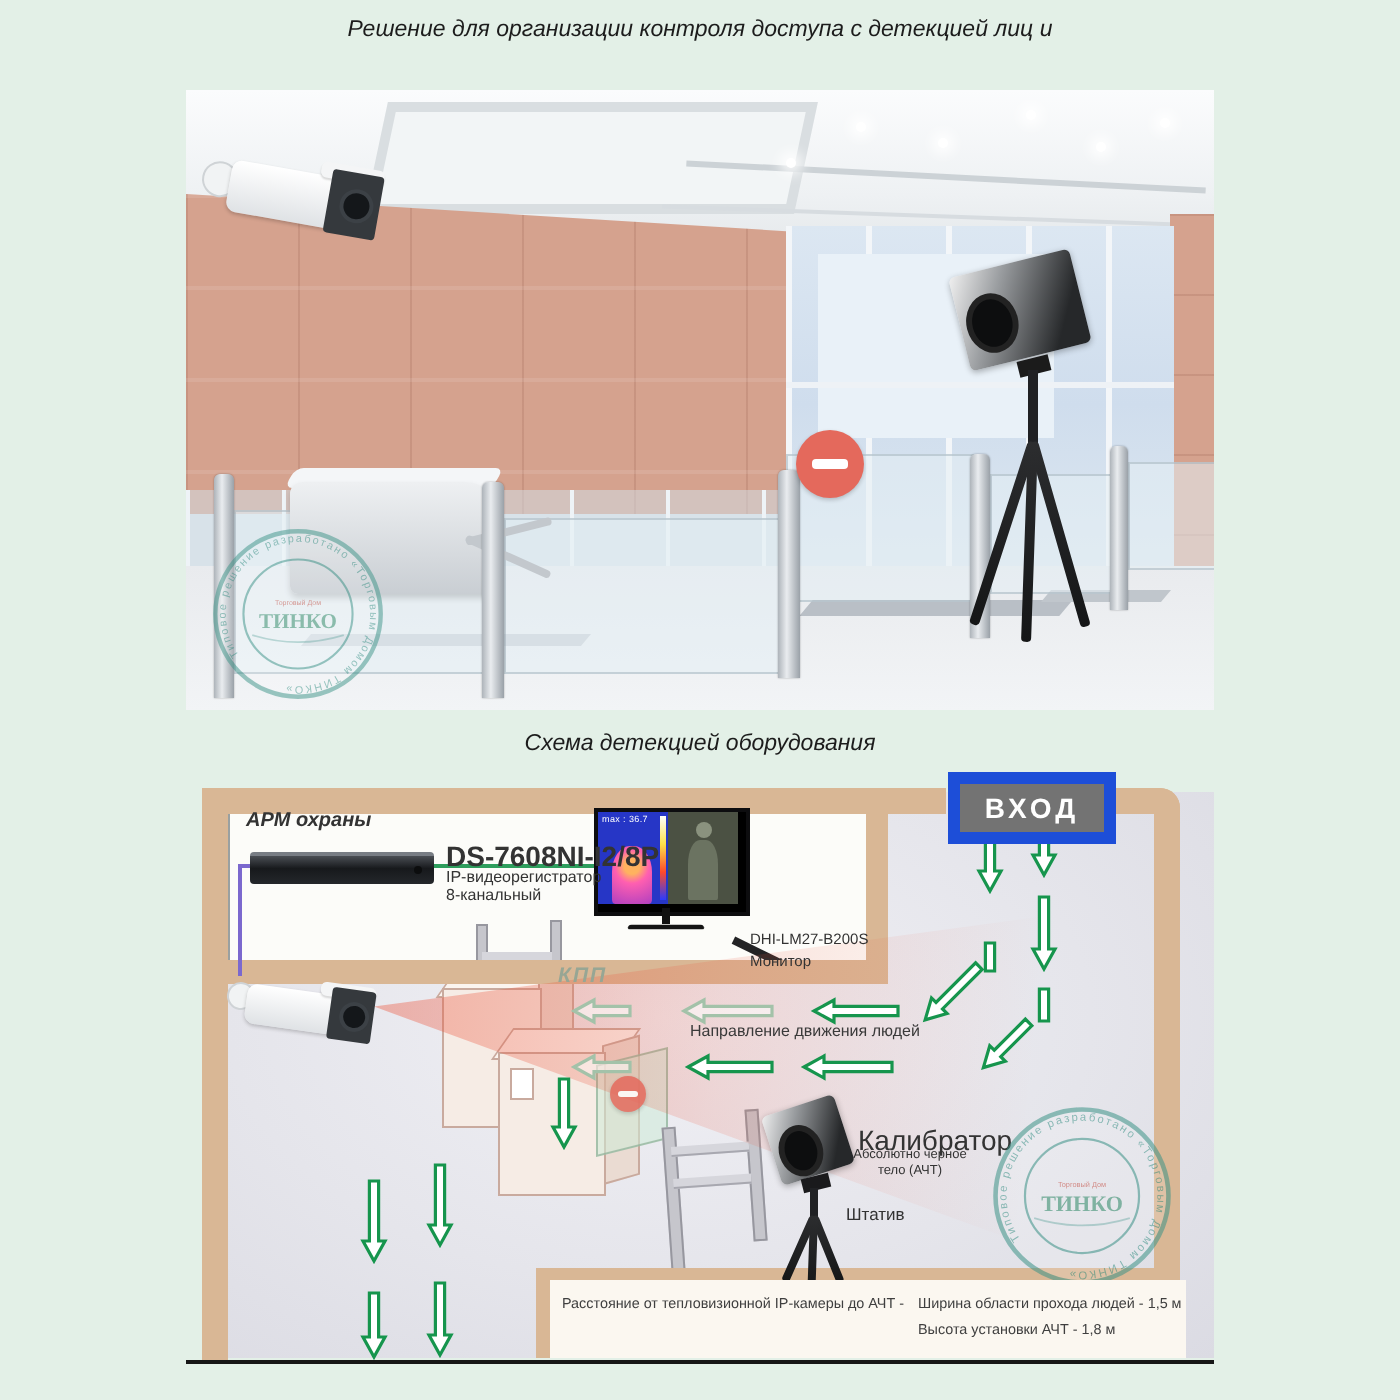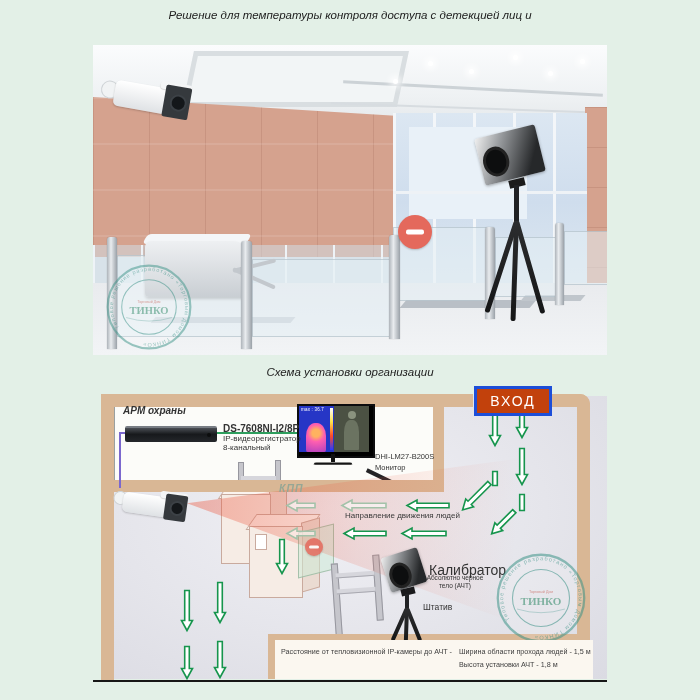--- a/index.html
+++ b/index.html
@@ -67,22 +67,22 @@
   .tp-col{position:absolute;background:#202124;}
   .tp-leg{position:absolute;background:linear-gradient(#2c2d2f,#151617);border-radius:2px;transform-origin:top center;}
 
   
   .diagram{left:93px;top:388px;width:514px;height:292px;border-bottom:2px solid #161616;}
   .dg-floor{left:10px;top:8px;width:504px;height:283px;z-index:1;
     background:radial-gradient(ellipse at 45% 40%, #f0f0f5 0%, #e5e5eb 55%, #dbdbe3 100%);}
   .dg-wall{background:#d9b795;z-index:4;}
   .dg-room{left:21px;top:14px;width:319px;height:78px;background:#fcfcf9;border:1px solid #9aa0a0;z-index:3;}
   .dg-label{color:#333;z-index:6;}
-  .entrance-sign{left:381px;top:-2px;width:72px;height:24px;background:#c2410c;border:3px solid #1d4ed8;
-    color:#fff;font-weight:normal;font-size:14px;letter-spacing:2px;display:flex;align-items:center;justify-content:center;z-index:9;}
+  .entrance-sign{left:381px;top:-2px;width:72px;height:24px;background:#737373;border:6px solid #1d4ed8;
+    color:#fff;font-weight:bold;font-size:14px;letter-spacing:2px;display:flex;align-items:center;justify-content:center;z-index:9;}
   .cone{left:94px;top:64px;width:380px;height:190px;z-index:4;pointer-events:none;
     clip-path:polygon(0 27%,100% 0,100% 100%);
     background:linear-gradient(95deg, rgba(236,90,66,.42) 0%, rgba(236,90,66,.16) 45%, rgba(236,90,66,0) 85%);}
   .nvr{left:32px;top:38px;width:92px;height:14px;background:linear-gradient(180deg,#4a4e54,#17191c 45%,#24272b);border-radius:2px;border-top:2px solid #787d84;z-index:5;}
   .nvr .btn{position:absolute;right:6px;top:5px;width:4px;height:4px;border-radius:50%;background:#0c0d0e;}
   .cable{z-index:5;}
   .screen{left:204px;top:16px;width:74px;height:50px;border:2px solid #0d0d0f;background:#000;z-index:5;overflow:hidden;}
   .scr-thermal{position:absolute;left:0;top:0;width:35px;height:46px;background:#2636c6;}
   .scr-person{position:absolute;left:7px;top:17px;width:20px;height:29px;border-radius:45% 45% 8% 8%;background:radial-gradient(circle at 50% 35%,#ffb25f 0 18%,#ff5fb0 40%,#b03fc0 100%);}
   .scr-bar{position:absolute;right:1px;top:2px;width:3px;height:42px;background:linear-gradient(#ffffff,#ffe24a,#ff4a2a,#2a3aff);}
@@ -100,21 +100,21 @@
   .note{background:#fbf7f0;z-index:8;padding:5px 6px 0 6px;font-size:7.2px;line-height:13px;color:#3f3f3f;white-space:nowrap;}
   .stamp{z-index:7;}
 
   .kpp{font-style:italic;font-weight:bold;font-size:10.5px;color:#97a694;letter-spacing:1px;z-index:6;}
   .small-label{font-size:8px;color:#3a3a3a;z-index:6;}
 </style>
 </head>
 <body>
 
 <div class="abs page-title">
-  <div>Решение для температуры контроля доступа с детекцией лиц и</div>
+  <div>Решение для организации контроля доступа с детекцией лиц и</div>
 </div>
 
 <div class="abs photo">
   <div class="abs ph-ceiling"></div>
   <div class="abs ph-cove"></div>
   <div class="abs ph-beam1"></div>
   <div class="abs ph-beam2"></div>
   <div class="abs ph-light" style="left:335px;top:16px"></div>
   <div class="abs ph-light" style="left:376px;top:24px"></div>
   <div class="abs ph-light" style="left:420px;top:10px"></div>
@@ -184,21 +184,21 @@
           <textPath href="#ring1">Типовое решение разработано «Торговым Домом ТИНКО»</textPath>
         </text>
       </g>
       <text x="50" y="45" font-size="4" fill="#c4473a" text-anchor="middle">Торговый Дом</text>
       <text x="50" y="58" font-size="12" font-weight="bold" fill="#2f8a66" text-anchor="middle" font-family="Liberation Serif, serif">ТИНКО</text>
       <path d="M24,62 Q50,70 76,62" stroke="#3d9488" stroke-width="1" fill="none" opacity=".6"></path>
     </svg>
   </div>
 </div>
 
-<div class="abs scheme-title">Схема установки организации</div>
+<div class="abs scheme-title">Схема детекцией оборудования</div>
 
 <div class="abs diagram">
   <div class="abs dg-floor"></div>
 
   <div class="abs dg-wall" style="left:8px;top:6px;width:372px;height:13px"></div>
   <div class="abs dg-wall" style="left:453px;top:6px;width:44px;height:13px;border-top-right-radius:10px"></div>
   <div class="abs dg-wall" style="left:484px;top:6px;width:13px;height:246px;border-top-right-radius:10px"></div>
   <div class="abs dg-wall" style="left:8px;top:6px;width:13px;height:286px"></div>
   <div class="abs dg-wall" style="left:21px;top:92px;width:330px;height:12px"></div>
   <div class="abs dg-wall" style="left:340px;top:19px;width:11px;height:85px"></div>
@@ -210,39 +210,39 @@
   <div class="abs dg-label" style="left:30px;top:17px;font-weight:bold;font-style:italic;font-size:10px">АРМ охраны</div>
 
   <div class="abs cable" style="left:26px;top:44px;width:8px;height:2px;background:#7b68ce"></div>
   <div class="abs cable" style="left:26px;top:44px;width:2px;height:56px;background:#7b68ce"></div>
   <div class="abs cable" style="left:124px;top:44px;width:80px;height:2px;background:#2e9e5d"></div>
 
   <div class="abs nvr">
       <div class="btn"></div>
     </div>
   <div class="abs dg-label" style="left:130px;top:36px;line-height:9.5px">
-    <div style="font-weight:bold;font-size:10px">DS-7608NI-I2/8P</div>
+    <div style="font-weight:bold;font-size:14px">DS-7608NI-I2/8P</div>
     <div style="font-size:8px">IP-видеорегистратор</div>
     <div style="font-size:8px">8-канальный</div>
   </div>
 
   <div class="abs screen">
     <div class="scr-thermal">
       <div class="scr-person"></div>
       <div class="scr-bar"></div>
       <div class="scr-osd">max : 36.7</div>
     </div>
     <div class="scr-visible">
       <div class="scr-fig"></div>
         <div class="scr-head"></div>
     </div>
   </div>
   <div class="abs mon-neck"></div>
   <div class="abs mon-base"></div>
-  <div class="abs dg-label" style="left:282px;top:63px;font-size:7.5px;line-height:11px;white-space:nowrap">
+  <div class="abs dg-label" style="left:282px;top:76px;font-size:7.5px;line-height:11px;white-space:nowrap">
     <div>DHI-LM27-B200S</div>
     <div>Монитор</div>
   </div>
 
   <div class="abs cone"></div>
 
   <div class="abs" style="left:145px;top:72px;width:45px;height:72px;z-index:3">
     <div class="rail-post" style="left:0;top:2px;width:4px;height:66px"></div>
     <div class="rail-post" style="left:37px;top:0;width:4px;height:70px"></div>
     <div class="rail-bar" style="left:3px;top:16px;width:35px;height:4px"></div>

